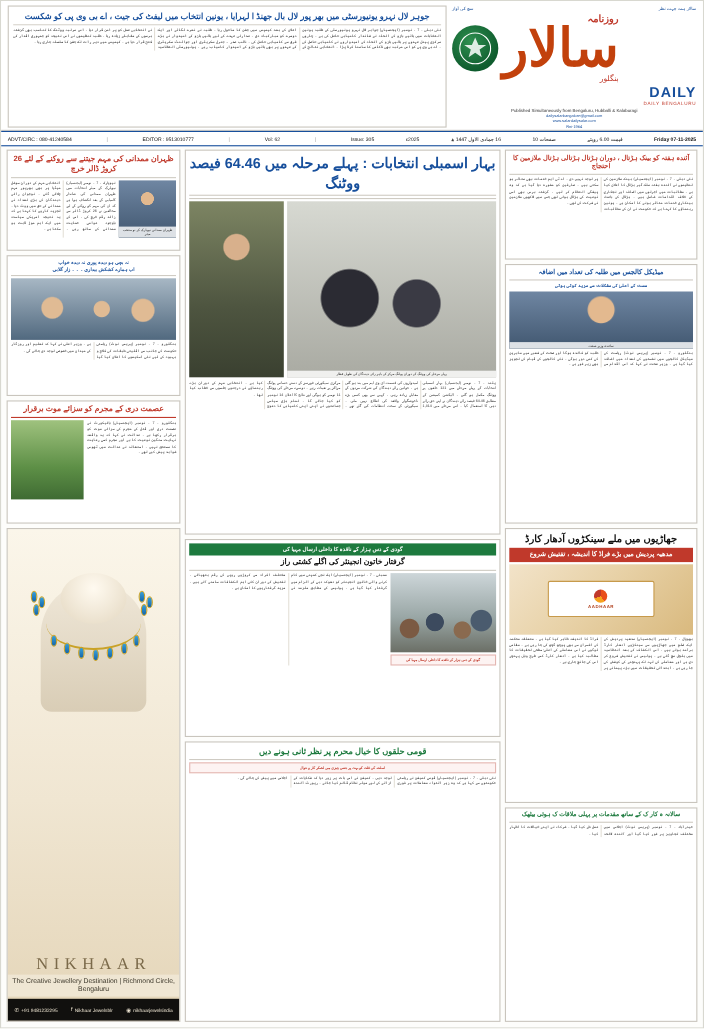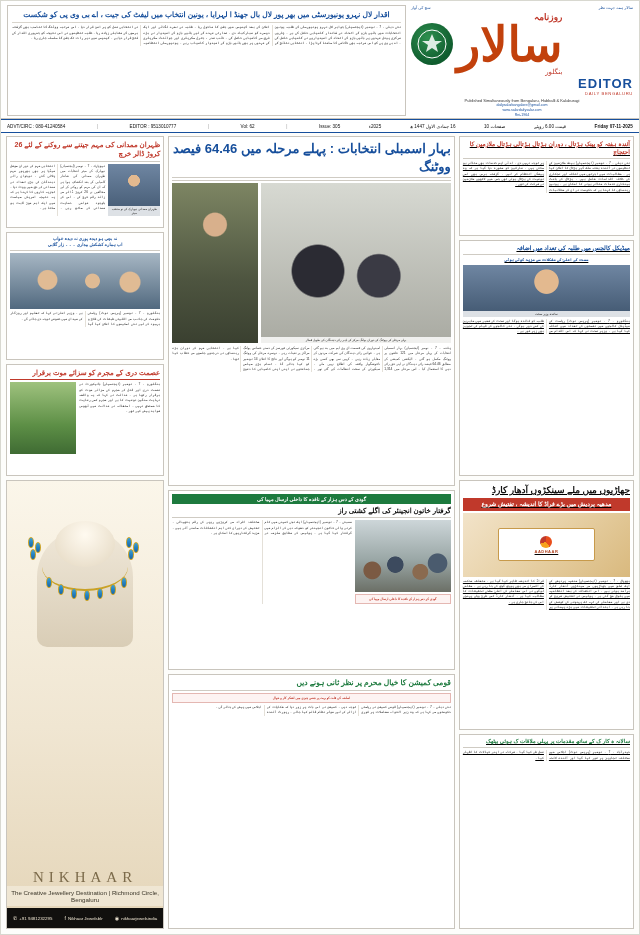--- a/index.html
+++ b/index.html
@@ -157,26 +157,27 @@
   
   .body {
     display: flex;
     padding: 3px 5px 4px 5px;
     gap: 4px;
     height: 800px;
   }
   .col { display: flex; flex-direction: column; gap: 4px; }
   .col-left  { width: 159px; }
   .col-mid   { width: 288px; }
-  .col-right { width: 176px; text-decoration: underline; }
+  .col-right { width: 176px; }
 
   .box { border: 1px solid #c9c5bd; background: #fff; padding: 3px; overflow: hidden; }
 
   .hl {
     direction: rtl;
+    text-align: center;
     font-weight: bold;
     line-height: 1.35;
   }
   .hl-red   { color: #c0392b; }
   .hl-blue  { color: #174f9c; }
   .hl-green { color: #1d7a3e; }
   .hl-black { color: #111; }
 
   .urdu-body {
     direction: rtl;
@@ -348,21 +349,21 @@
   }
 </style>
 </head>
 <body>
 
 <div id="page">
 
   <div class="masthead">
 
     <div class="mast-left">
-      <div class="mast-left-head">اقدار لال نہرو یونیورسٹی میں بھر پور لال بال جھنڈ ا لہرایا ، یونین انتخاب میں لیفٹ کی جیت ، اے بی وی پی کو شکست</div>
+      <div class="mast-left-head">جوہر لال نہرو یونیورسٹی میں بھر پور لال بال جھنڈ ا لہرایا ، یونین انتخاب میں لیفٹ کی جیت ، اے بی وی پی کو شکست</div>
       <div class="mast-left-body">نئی دہلی ۔ 7 ۔ نومبر (ایجنسیاں) جواہر لال نہرو یونیورسٹی کے طلبہ یونین انتخابات میں بائیں بازو کے اتحاد نے شاندار کامیابی حاصل کی ہے ۔ چاروں مرکزی پینل عہدوں پر بائیں بازو کے اتحاد کے امیدواروں نے کامیابی حاصل کی ۔ اے بی وی پی کو اس مرتبہ بھی ناکامی کا سامنا کرنا پڑا ۔ انتخابی نتائج کے اعلان کے بعد کیمپس میں جشن کا ماحول رہا ۔ طلبہ نے نعرے لگائے اور ایک دوسرے کو مبارکباد دی ۔ صدارتی عہدے کے لیے بائیں بازو کے امیدوار نے بڑے فرق سے کامیابی حاصل کی ۔ نائب صدر ، جنرل سکریٹری اور جوائنٹ سکریٹری کے عہدوں پر بھی بائیں بازو کے امیدوار کامیاب رہے ۔ یونیورسٹی انتظامیہ نے انتخابی عمل کو پر امن قرار دیا ۔ اس مرتبہ ووٹنگ کا تناسب بھی گزشتہ برسوں کے مقابلے زیادہ رہا ۔ طلبہ تنظیموں نے اس نتیجہ کو جمہوری اقدار کی فتح قرار دیا ہے ۔ کیمپس میں دیر رات تک جشن کا سلسلہ جاری رہا ۔</div>
     </div>
 
     <div class="mast-right">
       <div class="mast-toprow">
         <span>سالار ہمہ جہت نظر</span>
         <span>سچ کی آواز</span>
       </div>
       <div class="mast-logo-row">
         <div class="mast-emblem">
@@ -370,21 +371,21 @@
             <circle cx="15" cy="15" r="14" fill="none" stroke="#ffffff" stroke-width="1"></circle>
             <path d="M15 5 L18 12 L25 12 L19 16 L21 23 L15 19 L9 23 L11 16 L5 12 L12 12 Z" fill="#ffffff" opacity="0.85"></path>
           </svg>
         </div>
         <div class="mast-title-block">
           <div class="mast-roznama">روزنامہ</div>
           <div class="mast-salar-urdu">سالار</div>
           <div class="mast-city-urdu">بنگلور</div>
         </div>
       </div>
-      <div class="mast-salar-en">EDITOR</div>
+      <div class="mast-salar-en">DAILY</div>
       <div class="mast-tag-en">DAILY BENGALURU</div>
       <div class="mast-pub">Published Simultaneously from Bengaluru, Hubballi &amp; Kalaburagi</div>
       <div class="mast-contact">dailysalarbangalore@gmail.com</div>
       <div class="mast-contact">www.salardailysalar.com</div>
       <div class="mast-contact">Rni-1964</div>
     </div>
   </div>
 
   <div class="infobar">
     <span>ADVT/CIRC : 080-41240584</span>
@@ -500,21 +501,21 @@
           <div style="width:96px; flex-shrink:0;">
             <div class="photo crowd" style="height:72px;"></div>
             <div class="tint-box" style="margin-top:2px;">
               <div class="small-cap" style="color:#c0392b; font-weight:bold;">گودی کے دس ہزار کے ناقدہ کا داخلی ارسال مہیا کی</div>
             </div>
           </div>
         </div>
       </div>
 
       <div class="box" style="flex:1;">
-        <div class="hl hl-green" style="font-size:7.5px;">قومی کمیشن کا خیال محرم پر نظر ثانی ہونے دیں</div>
+        <div class="hl hl-green" style="font-size:7.5px;">قومی حلقوں کا خیال محرم پر نظر ثانی ہونے دیں</div>
         <div class="rule"></div>
         <div class="tint-box">
           <div class="small-cap" style="color:#c0392b; font-weight:bold;">اسلحہ کی قلت کو بہت پر جنس چیزی میں لشکر کار و حوال</div>
         </div>
         <div class="urdu-body c3" style="margin-top:2px;">نئی دہلی ۔ 7 ۔ نومبر (ایجنسیاں) قومی کمیشن نے ریاستی حکومتوں سے کہا ہے کہ وہ زیر التواء معاملات پر فوری توجہ دیں ۔ کمیشن نے اس بات پر زور دیا کہ شکایات کے ازالے کے لیے موثر نظام قائم کیا جائے ۔ رپورٹ آئندہ اجلاس میں پیش کی جائے گی ۔</div>
       </div>
     </div>
 
     <div class="col col-right">
 

